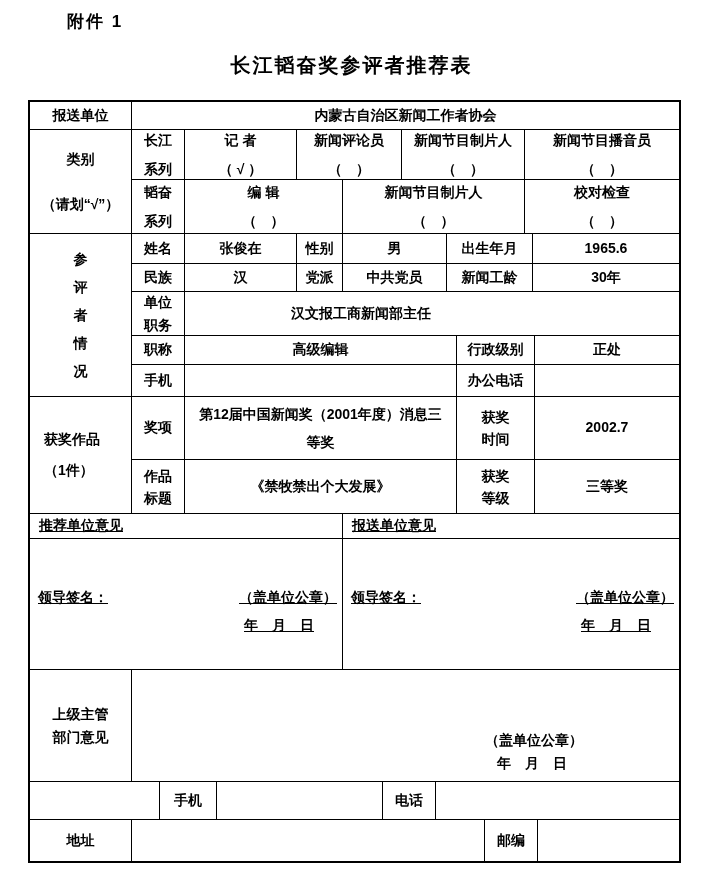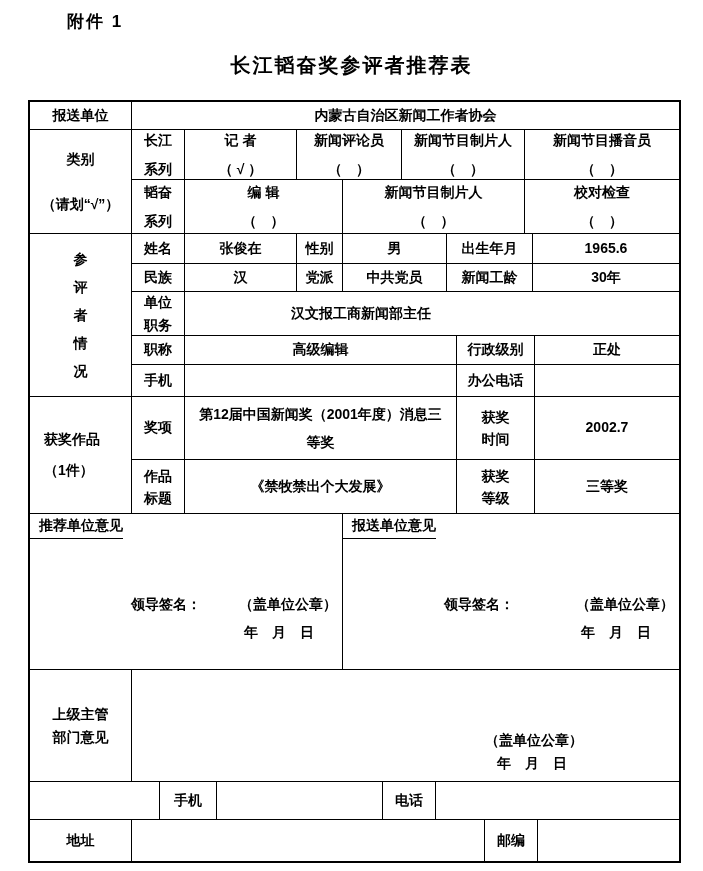--- a/index.html
+++ b/index.html
@@ -45,25 +45,25 @@
   .w313 { width: 313px; } .w353 { width: 353px; }
 
   .cat-label { line-height: 3.2; }
   .cat-cell { line-height: 2.05; }
   .vert-label { line-height: 2.0; }
   .award-label { align-items: center; justify-content: flex-start; text-align: left; padding-left: 14px; line-height: 2.2; }
   .two-line { line-height: 1.6; }
   .left-text { justify-content: flex-start; text-align: center; padding: 2px 9px; line-height: 2.0; }
   .duty-value { padding-right: 145px; }
 
-  .opcol { display: flex; flex-direction: row; border-right: 1px solid #000; }
+  .opcol { display: flex; flex-direction: column; border-right: 1px solid #000; text-decoration: underline; }
   .opcol.last { border-right: none; }
   .ophead { height: 25px; border-bottom: 1px solid #000; display: flex; align-items: center; padding-left: 9px; }
   .opbody { flex: 1; padding-top: 50px; }
-  .signline { display: flex; justify-content: space-between; padding-left: 8px; padding-right: 5px; margin-top: 32px; }
+  .signline { display: flex; justify-content: space-between; padding-left: 8px; padding-right: 5px; }
   .dateline { text-align: right; padding-right: 28px; margin-top: 10px; }
 
   .supbody { display: flex; flex-direction: column; justify-content: flex-end; padding-bottom: 8px; }
   .supseal { text-align: right; padding-right: 96px; }
   .supdate { text-align: right; padding-right: 112px; margin-top: 5px; }
 </style>
 </head>
 <body>
 
 <div class="attachment">附件 1</div>

